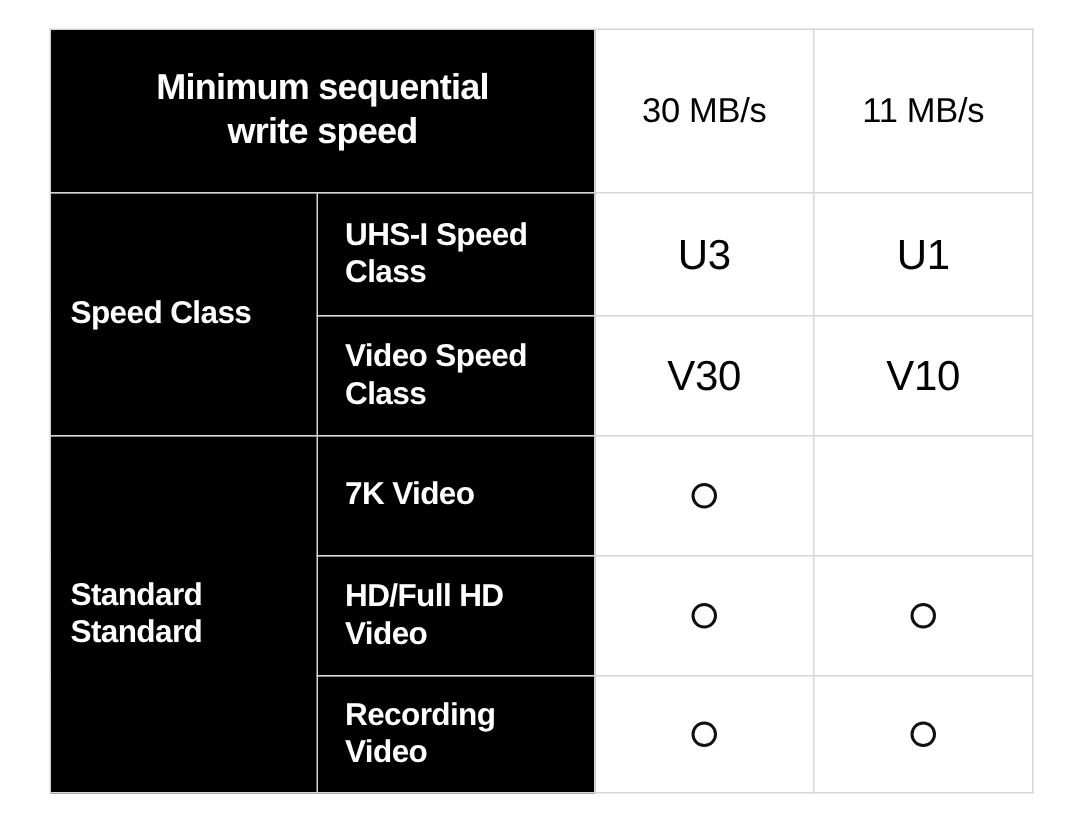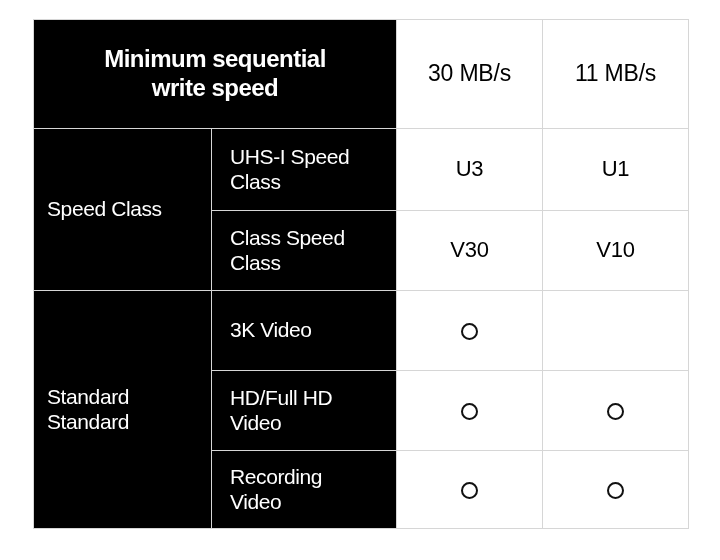--- a/index.html
+++ b/index.html
@@ -41,21 +41,21 @@
   .dark {
     background: #000000;
     color: #ffffff;
     border-color: #3a3a3a;
   }
   .dark .cell-text {
     display: block;
     padding: 0 14px 0 13px;
     text-align: left;
     font-size: 21px;
-    font-weight: 400;
+    font-weight: 700;
     line-height: 1.16;
     letter-spacing: -0.4px;
   }
   .dark.sub .cell-text {
     padding-left: 18px;
     font-size: 21px;
   }
 
   
   .dark.header-label .cell-text {
@@ -68,21 +68,21 @@
   }
 
   
   .light {
     background: #ffffff;
     color: #000000;
     text-align: center;
   }
   .light .cell-text {
     display: block;
-    font-size: 22px;
+    font-size: 28px;
     font-weight: 400;
     line-height: 1.2;
     letter-spacing: -0.2px;
   }
   .light.header-value .cell-text {
     font-size: 23px;
   }
 
   
   .r-head   { height: 109px; }
@@ -142,36 +142,36 @@
       <td class="light">
         <span class="cell-text">U3</span>
       </td>
       <td class="light">
         <span class="cell-text">U1</span>
       </td>
     </tr>
 
     <tr class="r-video">
       <td class="dark sub">
-        <span class="cell-text"><span>Class Speed</span><br><span>Class</span></span>
+        <span class="cell-text"><span>Video Speed</span><br><span>Class</span></span>
       </td>
       <td class="light">
         <span class="cell-text">V30</span>
       </td>
       <td class="light">
         <span class="cell-text">V10</span>
       </td>
     </tr>
 
     <tr class="r-4k">
       <td class="dark" rowspan="3">
         <span class="cell-text"><span>Standard</span><br><span>Standard</span></span>
       </td>
       <td class="dark sub">
-        <span class="cell-text">3K Video</span>
+        <span class="cell-text">7K Video</span>
       </td>
       <td class="light">
         <span class="mark-circle"></span>
       </td>
       <td class="light">
         <span class="mark-empty"></span>
       </td>
     </tr>
 
     <tr class="r-hd">

